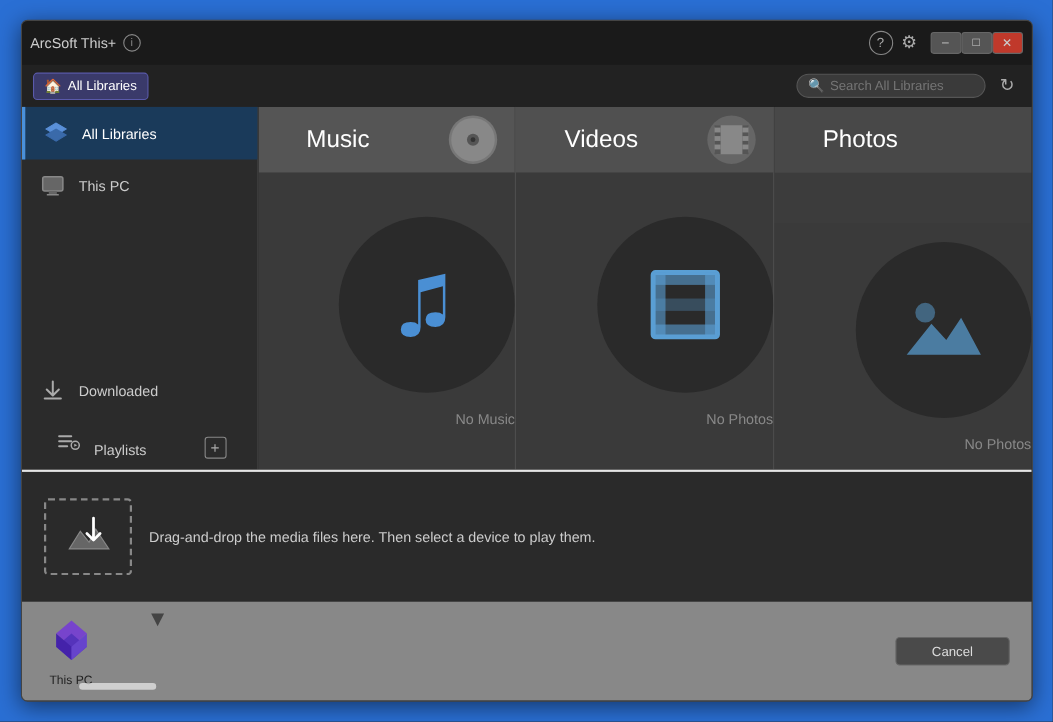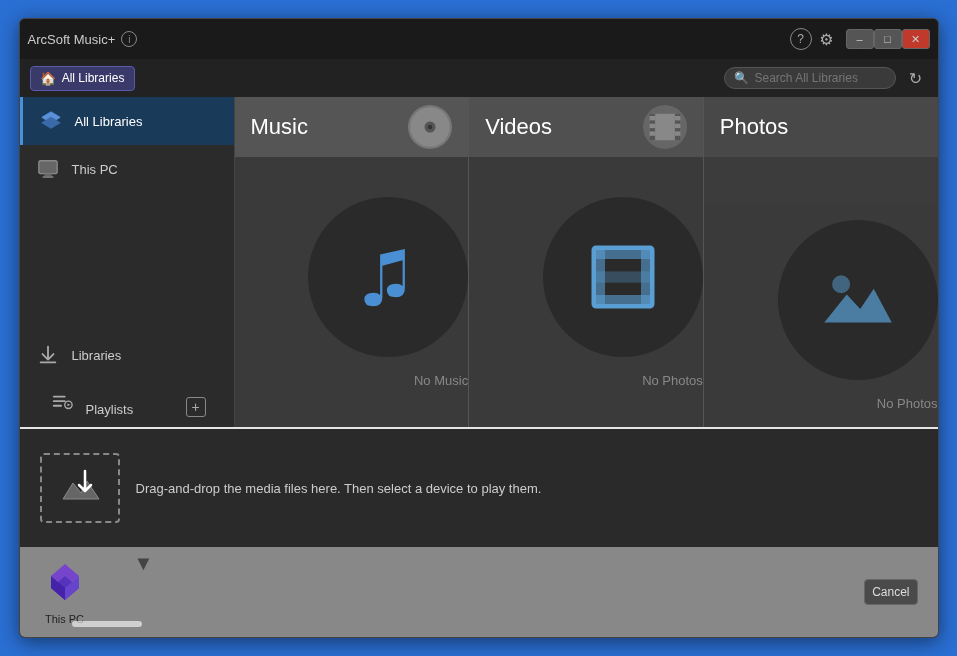--- a/index.html
+++ b/index.html
@@ -247,20 +247,21 @@
       display: flex;
       align-items: center;
       padding: 0 16px;
       gap: 12px;
     }
     .media-card-title {
       color: #fff;
       font-size: 22px;
       font-weight: 300;
       flex: 1;
+      margin-left: 28px;
     }
     .media-card-icon-circle {
       width: 44px;
       height: 44px;
       background: #777;
       border-radius: 50%;
       display: flex;
       align-items: center;
       justify-content: center;
       color: #ccc;
@@ -350,31 +351,31 @@
       font-weight: 500;
     }
     .cancel-btn {
       position: absolute;
       right: 20px;
       background: #4a4a4a;
       border: 1px solid #666;
       border-radius: 4px;
       color: #ddd;
       font-size: 12px;
-      padding: 5px 7px;
+      padding: 5px 32px;
       cursor: pointer;
     }
   </style>
 </head>
 <body>
 
 <div class="window">
 
   <div class="titlebar">
-    <span class="titlebar-title">ArcSoft Music+</span>
+    <span class="titlebar-title">ArcSoft This+</span>
     <div class="titlebar-info-icon">i</div>
     <div class="titlebar-spacer"></div>
     <div class="help-icon">?</div>
     <div class="gear-icon">⚙</div>
     <div class="titlebar-btn">–</div>
     <div class="titlebar-btn">□</div>
     <div class="titlebar-btn close">✕</div>
   </div>
 
   <div class="toolbar">
@@ -414,21 +415,21 @@
           <span>This PC</span>
         </div>
         <div class="sidebar-spacer"></div>
         <div class="sidebar-item-downloaded">
           <div class="sidebar-icon">
             <svg viewBox="0 0 24 24" fill="none">
               <path d="M12 3v12M6 11l6 6 6-6" stroke="#aaa" stroke-width="2" stroke-linecap="round" stroke-linejoin="round"></path>
               <rect x="3" y="19" width="18" height="2" rx="1" fill="#aaa"></rect>
             </svg>
           </div>
-          <span>Libraries</span>
+          <span>Downloaded</span>
         </div>
         <div class="sidebar-item-playlists">
           <div class="sidebar-icon">
             <svg viewBox="0 0 24 24" fill="none">
               <rect x="2" y="4" width="14" height="2" rx="1" fill="#aaa"></rect>
               <rect x="2" y="9" width="14" height="2" rx="1" fill="#aaa"></rect>
               <rect x="2" y="14" width="10" height="2" rx="1" fill="#aaa"></rect>
               <circle cx="19" cy="14" r="4" stroke="#aaa" stroke-width="1.5"></circle>
               <polygon points="18,12.5 21,14 18,15.5" fill="#aaa"></polygon>
             </svg>

